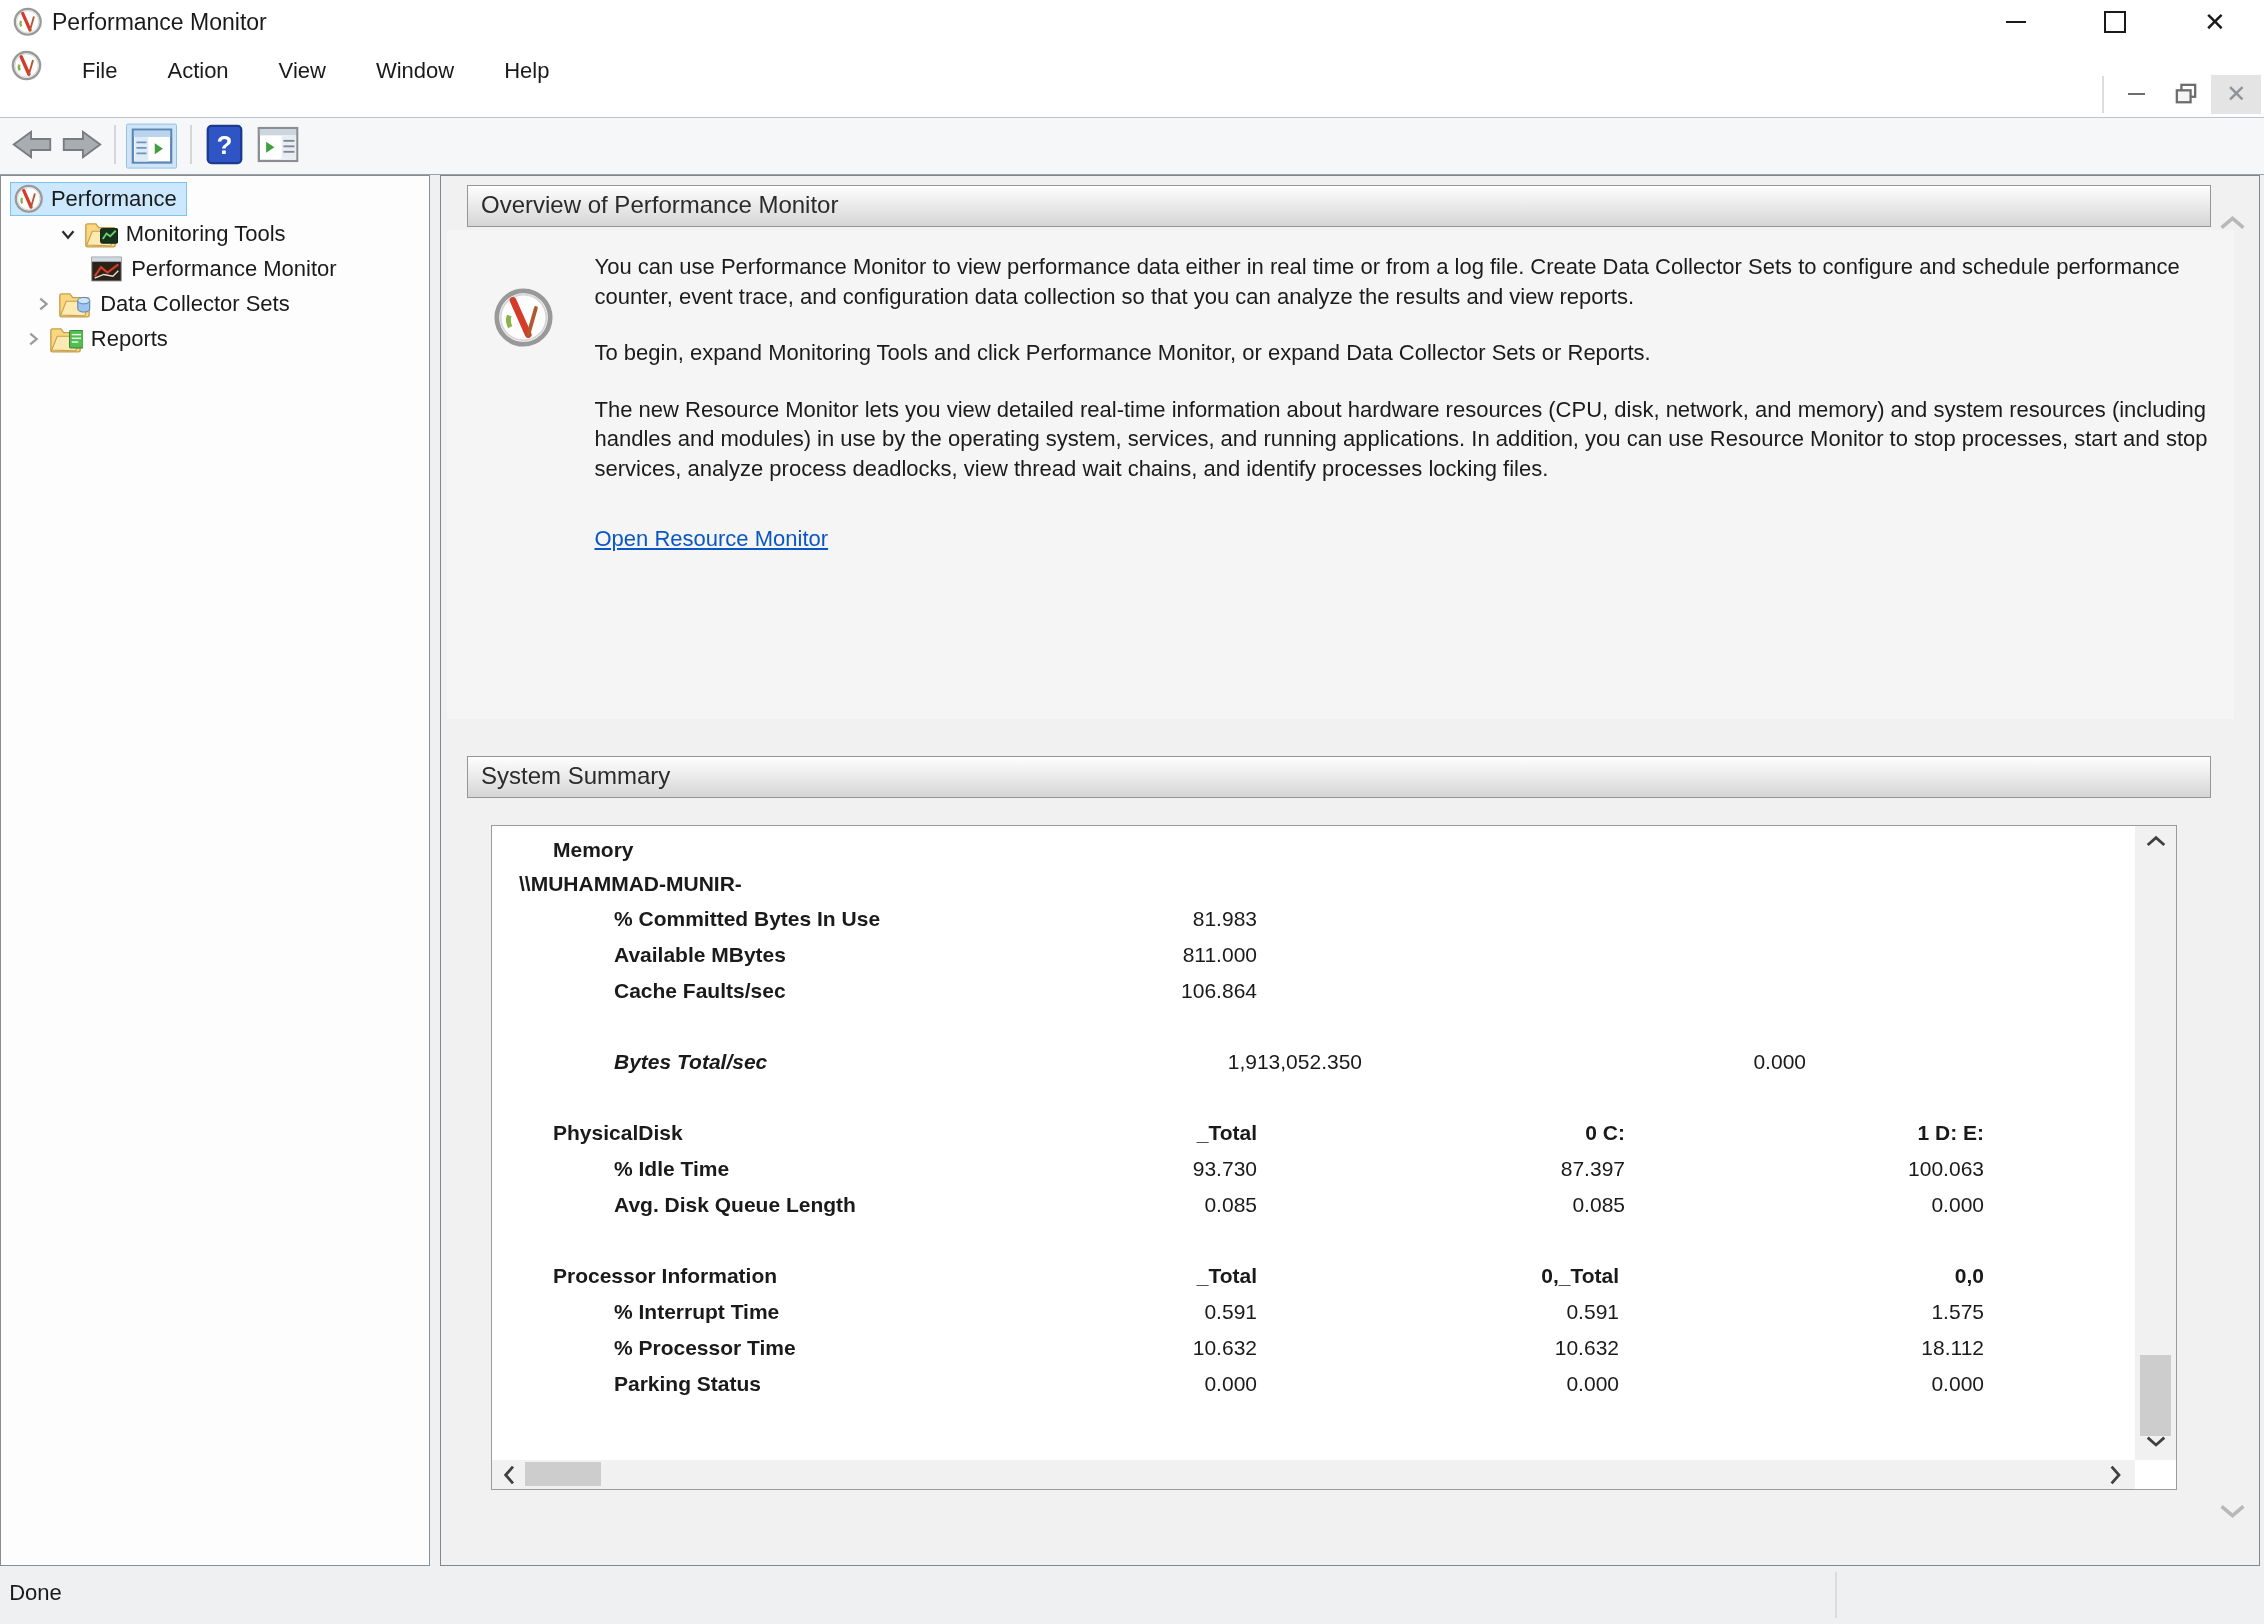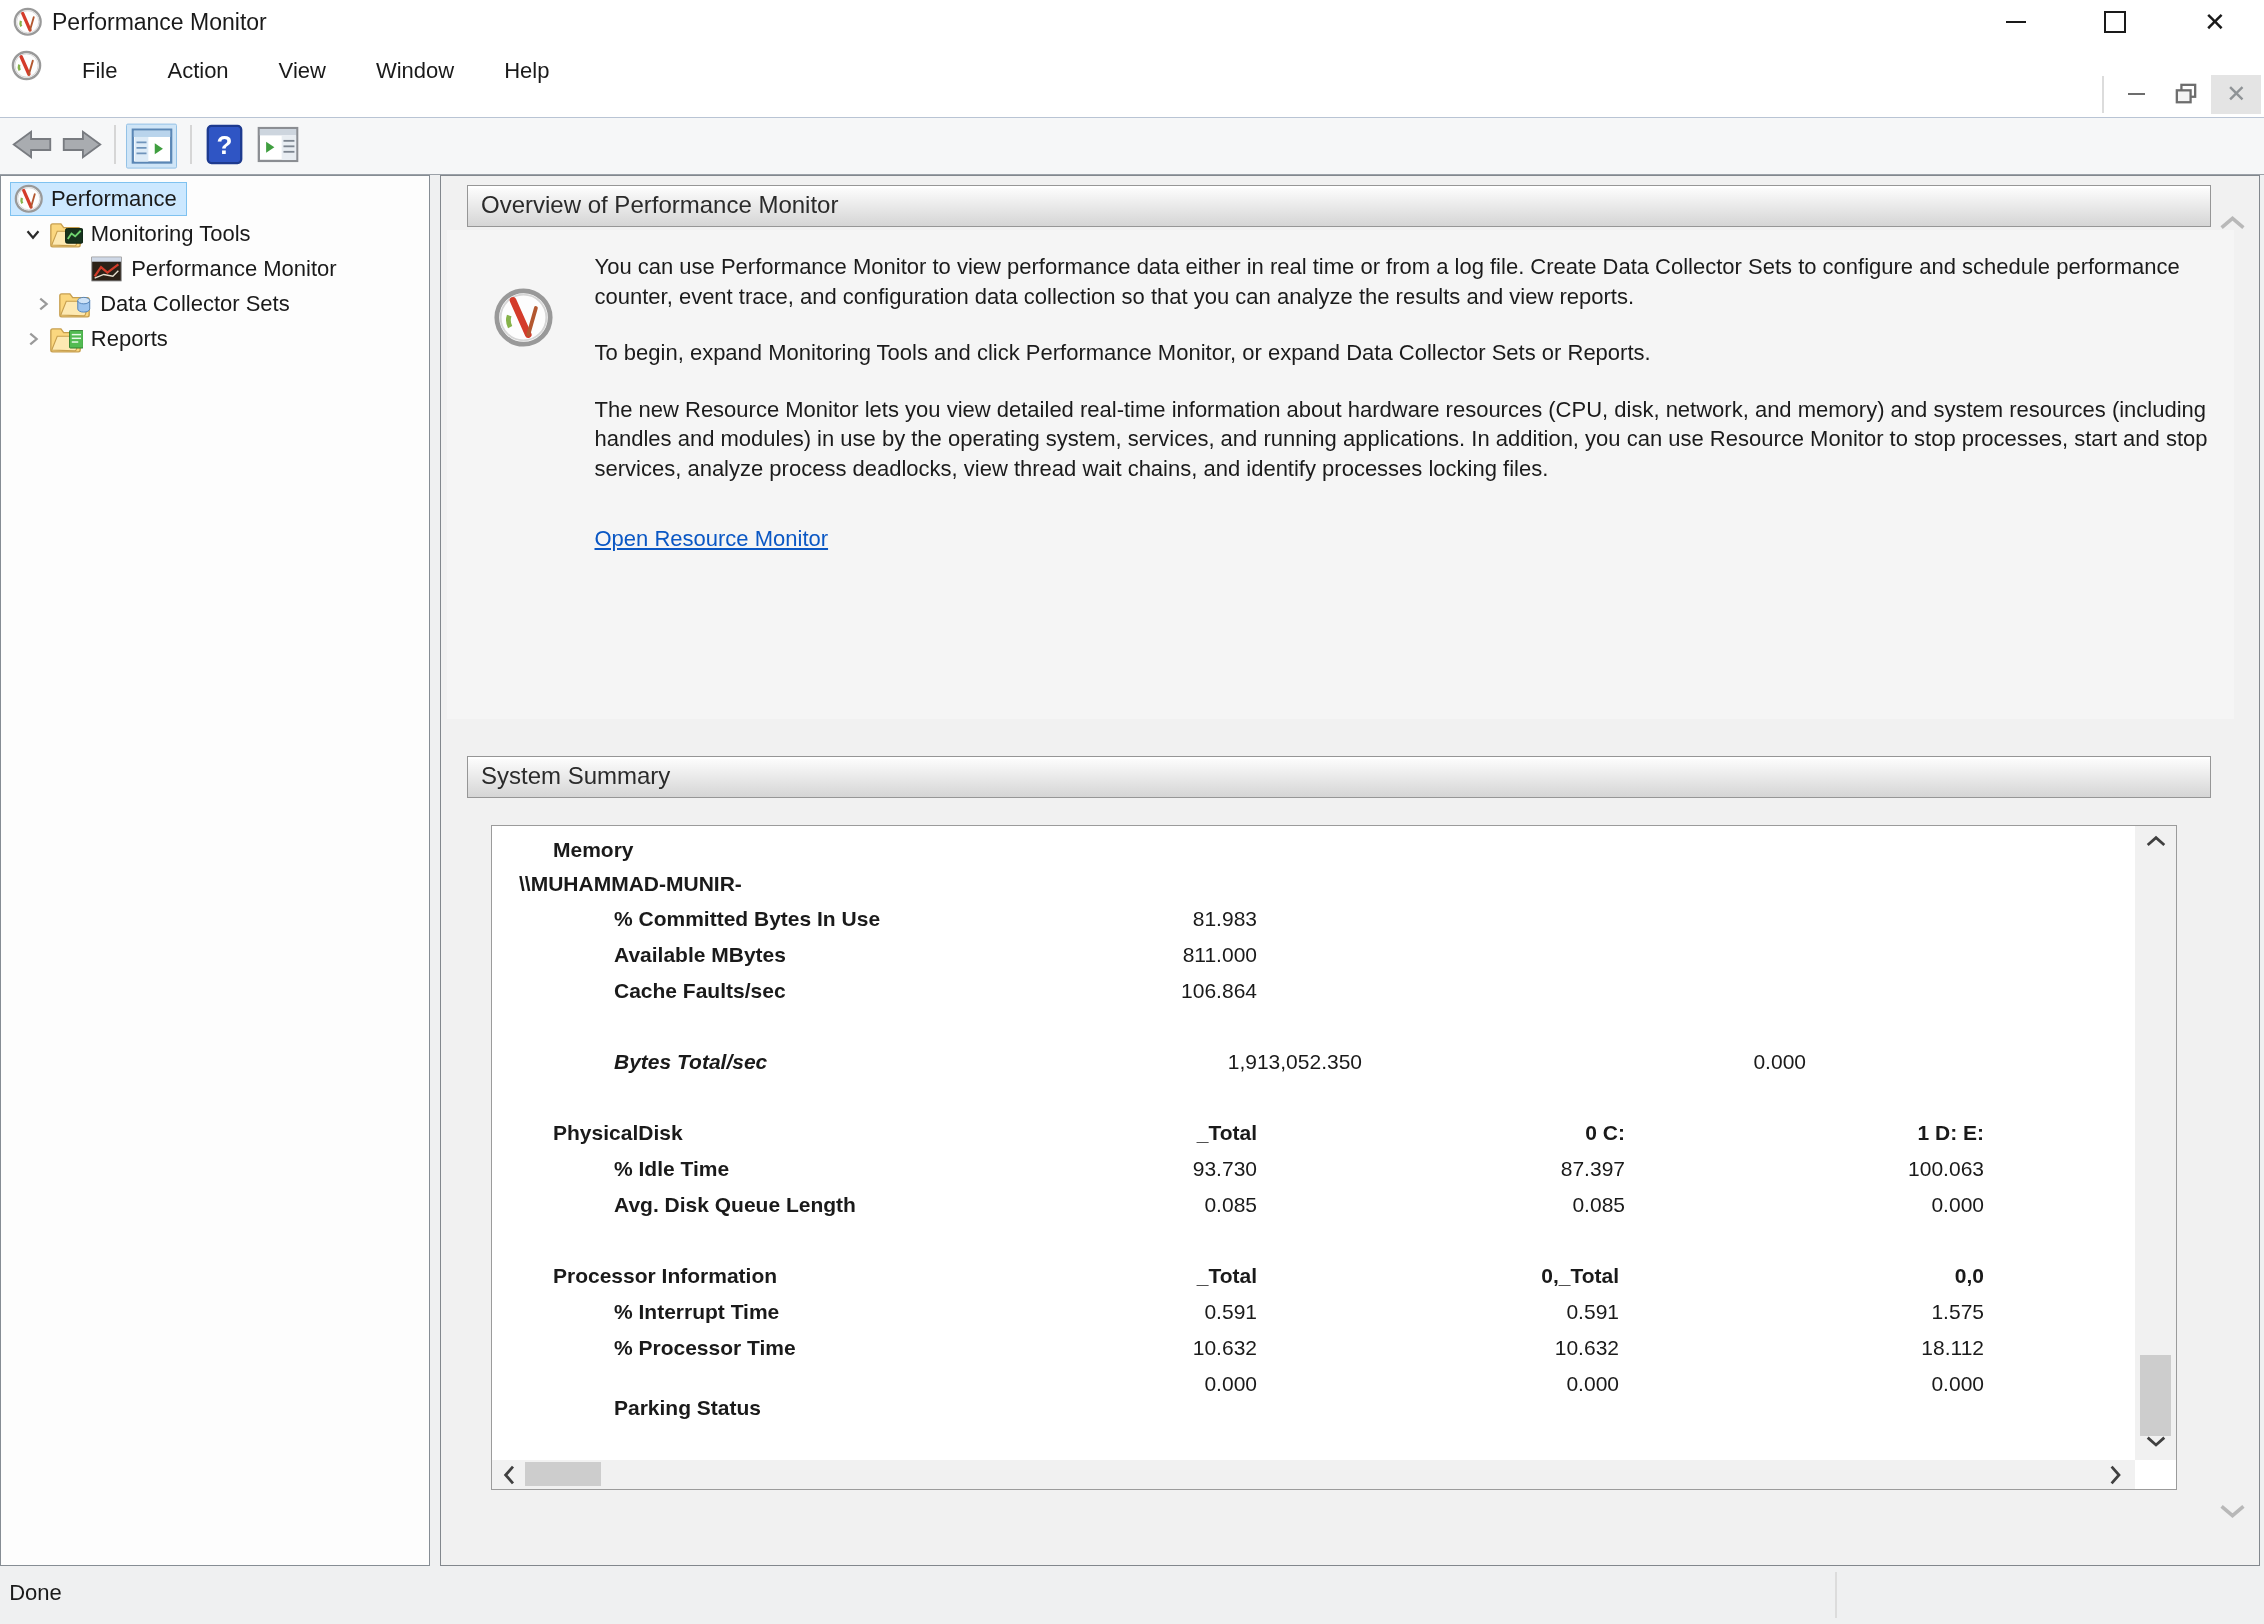--- a/index.html
+++ b/index.html
@@ -194,21 +194,21 @@
     <circle cx="32" cy="32" r="28" fill="#fdfdfd" stroke="#999999" stroke-width="5"></circle>
     <circle cx="32" cy="32" r="24" fill="none" stroke="#d6d6d6" stroke-width="2"></circle>
     <path d="M18 42 a15 15 0 0 1 -1 -12" stroke="#86b34a" stroke-width="5" fill="none"></path>
     <path d="M21 14 L37 50" stroke="#d43b2a" stroke-width="7" stroke-linecap="round"></path>
     <path d="M37 50 L45 22" stroke="#b3572f" stroke-width="4" stroke-linecap="round"></path>
   </svg>
             </span>
             <span>Performance</span>
           </span>
         </div>
-        <div class="tree-row" style="padding-left: 16.6px;">
+        <div class="tree-row" style="padding-left: 16.6px; margin-left: 35px;">
           <span class="tree-exp">
             <svg width="20" height="20" viewBox="0 0 22 22">
               <polyline points="5,8 11,15 17,8" fill="none" stroke="#2b2b2b" stroke-width="2.5"></polyline>
             </svg>
           </span>
           <span class="tree-ico">
             <span class="icon-stack"><svg width="33" height="28" viewBox="0 0 36 30">
     <path d="M2 27 V6 q0-2 2-2 h9 l3 4 h16 q2 0 2 2 v17 q0 2 -2 2 H4 q-2 0 -2 -2 Z" fill="#fbd77f" stroke="#c79f4e" stroke-width="1.5"></path>
     <path d="M3 27 L9 12 h25 l-4 14 q-.5 2 -2 2 Z" fill="#fde9b2" stroke="#c79f4e" stroke-width="1.2"></path>
   </svg><span class="icon-badge"><svg width="18.5" height="15.7" viewBox="0 0 20 17">
@@ -344,21 +344,21 @@
             <span class="sval" style="right: 515px;">0.591</span>
             <span class="sval" style="right: 150px;">1.575</span>
           </div>
           <div class="srow">
             <span class="lbl" style="left: 122px;">% Processor Time</span>
             <span class="sval" style="right: 877px;">10.632</span>
             <span class="sval" style="right: 515px;">10.632</span>
             <span class="sval" style="right: 150px;">18.112</span>
           </div>
           <div class="srow">
-            <span class="lbl" style="left: 122px; margin-top: 24px;">Parking Status</span>
+            <span class="lbl" style="left: 122px;">Parking Status</span>
             <span class="sval" style="right: 877px;">0.000</span>
             <span class="sval" style="right: 515px;">0.000</span>
             <span class="sval" style="right: 150px;">0.000</span>
           </div>
         </div>
 
       <div class="vscroll">
         <span class="vs-up"><svg width="24" height="16.6" viewBox="0 0 26 18">
               <path d="M4 13 L13 5 L22 13" fill="none" stroke="#404040" stroke-width="3"></path>
             </svg></span>

